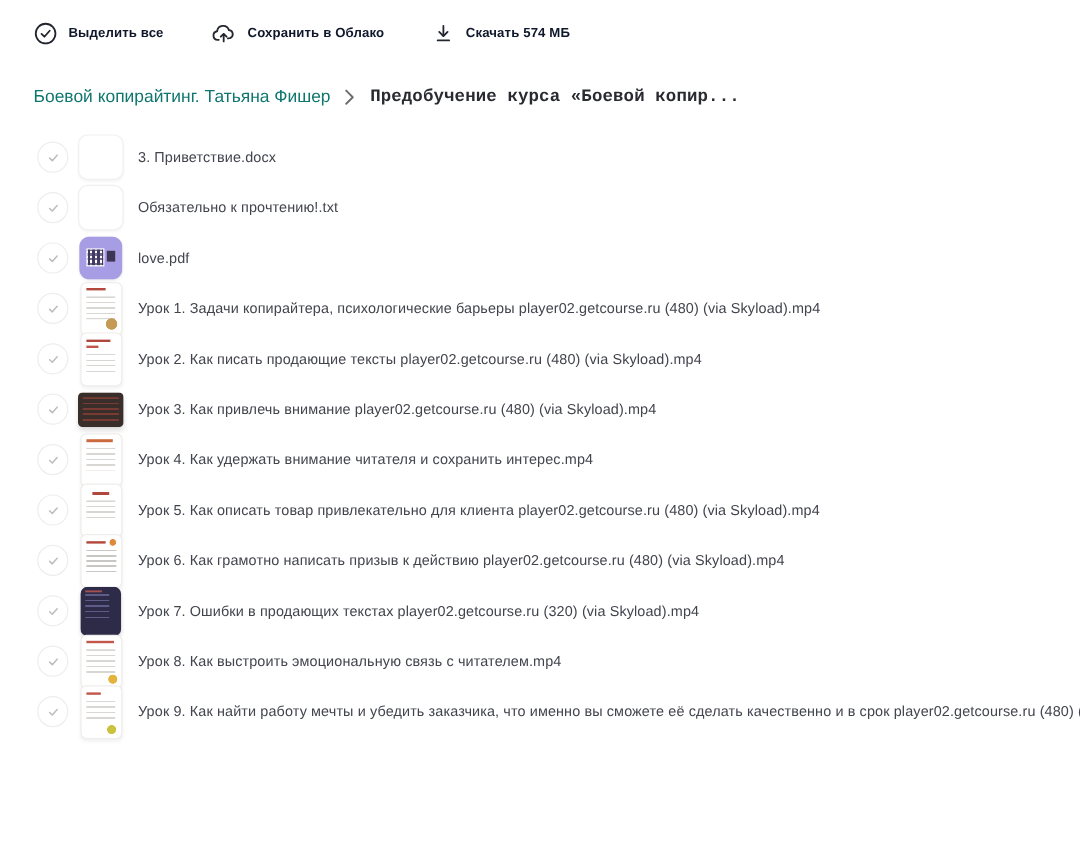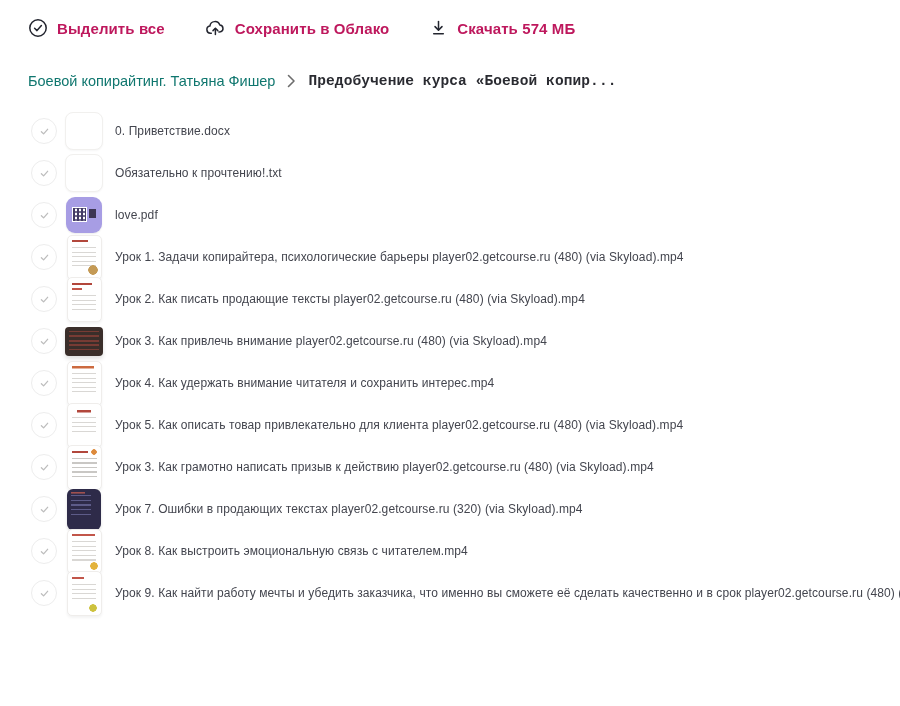--- a/index.html
+++ b/index.html
@@ -11,21 +11,21 @@
   .page{width:900px;height:706px;position:relative;}
 
   
   .toolbar{
     display:flex;align-items:center;gap:40px;
     padding:15px 0 0 28px;height:26px;
   }
   .tb-btn{
     display:flex;align-items:center;gap:9px;
     background:none;border:none;padding:0;cursor:pointer;
-    font-family:inherit;font-size:15px;font-weight:600;color:#be185d;
+    font-family:inherit;font-size:11px;font-weight:600;color:#0f172a;
     letter-spacing:.1px;
   }
   .tb-btn svg{display:block;}
 
   
   .breadcrumb{
     display:flex;align-items:center;gap:12px;
     margin:32px 0 0 28px;font-size:14.5px;
   }
   .bc-parent{color:#0f766e;text-decoration:none;cursor:pointer;}
@@ -198,21 +198,21 @@
 
     <div class="file-row">
       <span class="check">
           <svg width="11" height="11" viewBox="0 0 12 12" fill="none">
             <path d="M2.6 6.3 5 8.6 9.4 3.6" stroke="#bdbdbd" stroke-width="1.4" stroke-linecap="round" stroke-linejoin="round"></path>
           </svg>
         </span>
       <span class="thumbwrap">
           <span class="thumb t-white-square"></span>
         </span>
-      <span class="fname">0. Приветствие.docx</span>
+      <span class="fname">3. Приветствие.docx</span>
     </div>
 
     <div class="file-row">
       <span class="check">
           <svg width="11" height="11" viewBox="0 0 12 12" fill="none">
             <path d="M2.6 6.3 5 8.6 9.4 3.6" stroke="#bdbdbd" stroke-width="1.4" stroke-linecap="round" stroke-linejoin="round"></path>
           </svg>
         </span>
       <span class="thumbwrap">
           <span class="thumb t-white-square"></span>
@@ -294,21 +294,21 @@
 
     <div class="file-row">
       <span class="check">
           <svg width="11" height="11" viewBox="0 0 12 12" fill="none">
             <path d="M2.6 6.3 5 8.6 9.4 3.6" stroke="#bdbdbd" stroke-width="1.4" stroke-linecap="round" stroke-linejoin="round"></path>
           </svg>
         </span>
       <span class="thumbwrap">
           <span class="thumb page-base t-page-red-orange-dot"></span>
         </span>
-      <span class="fname">Урок 3. Как грамотно написать призыв к действию player02.getcourse.ru (480) (via Skyload).mp4</span>
+      <span class="fname">Урок 6. Как грамотно написать призыв к действию player02.getcourse.ru (480) (via Skyload).mp4</span>
     </div>
 
     <div class="file-row">
       <span class="check">
           <svg width="11" height="11" viewBox="0 0 12 12" fill="none">
             <path d="M2.6 6.3 5 8.6 9.4 3.6" stroke="#bdbdbd" stroke-width="1.4" stroke-linecap="round" stroke-linejoin="round"></path>
           </svg>
         </span>
       <span class="thumbwrap">
           <span class="thumb t-dark-navy-slide"></span>

